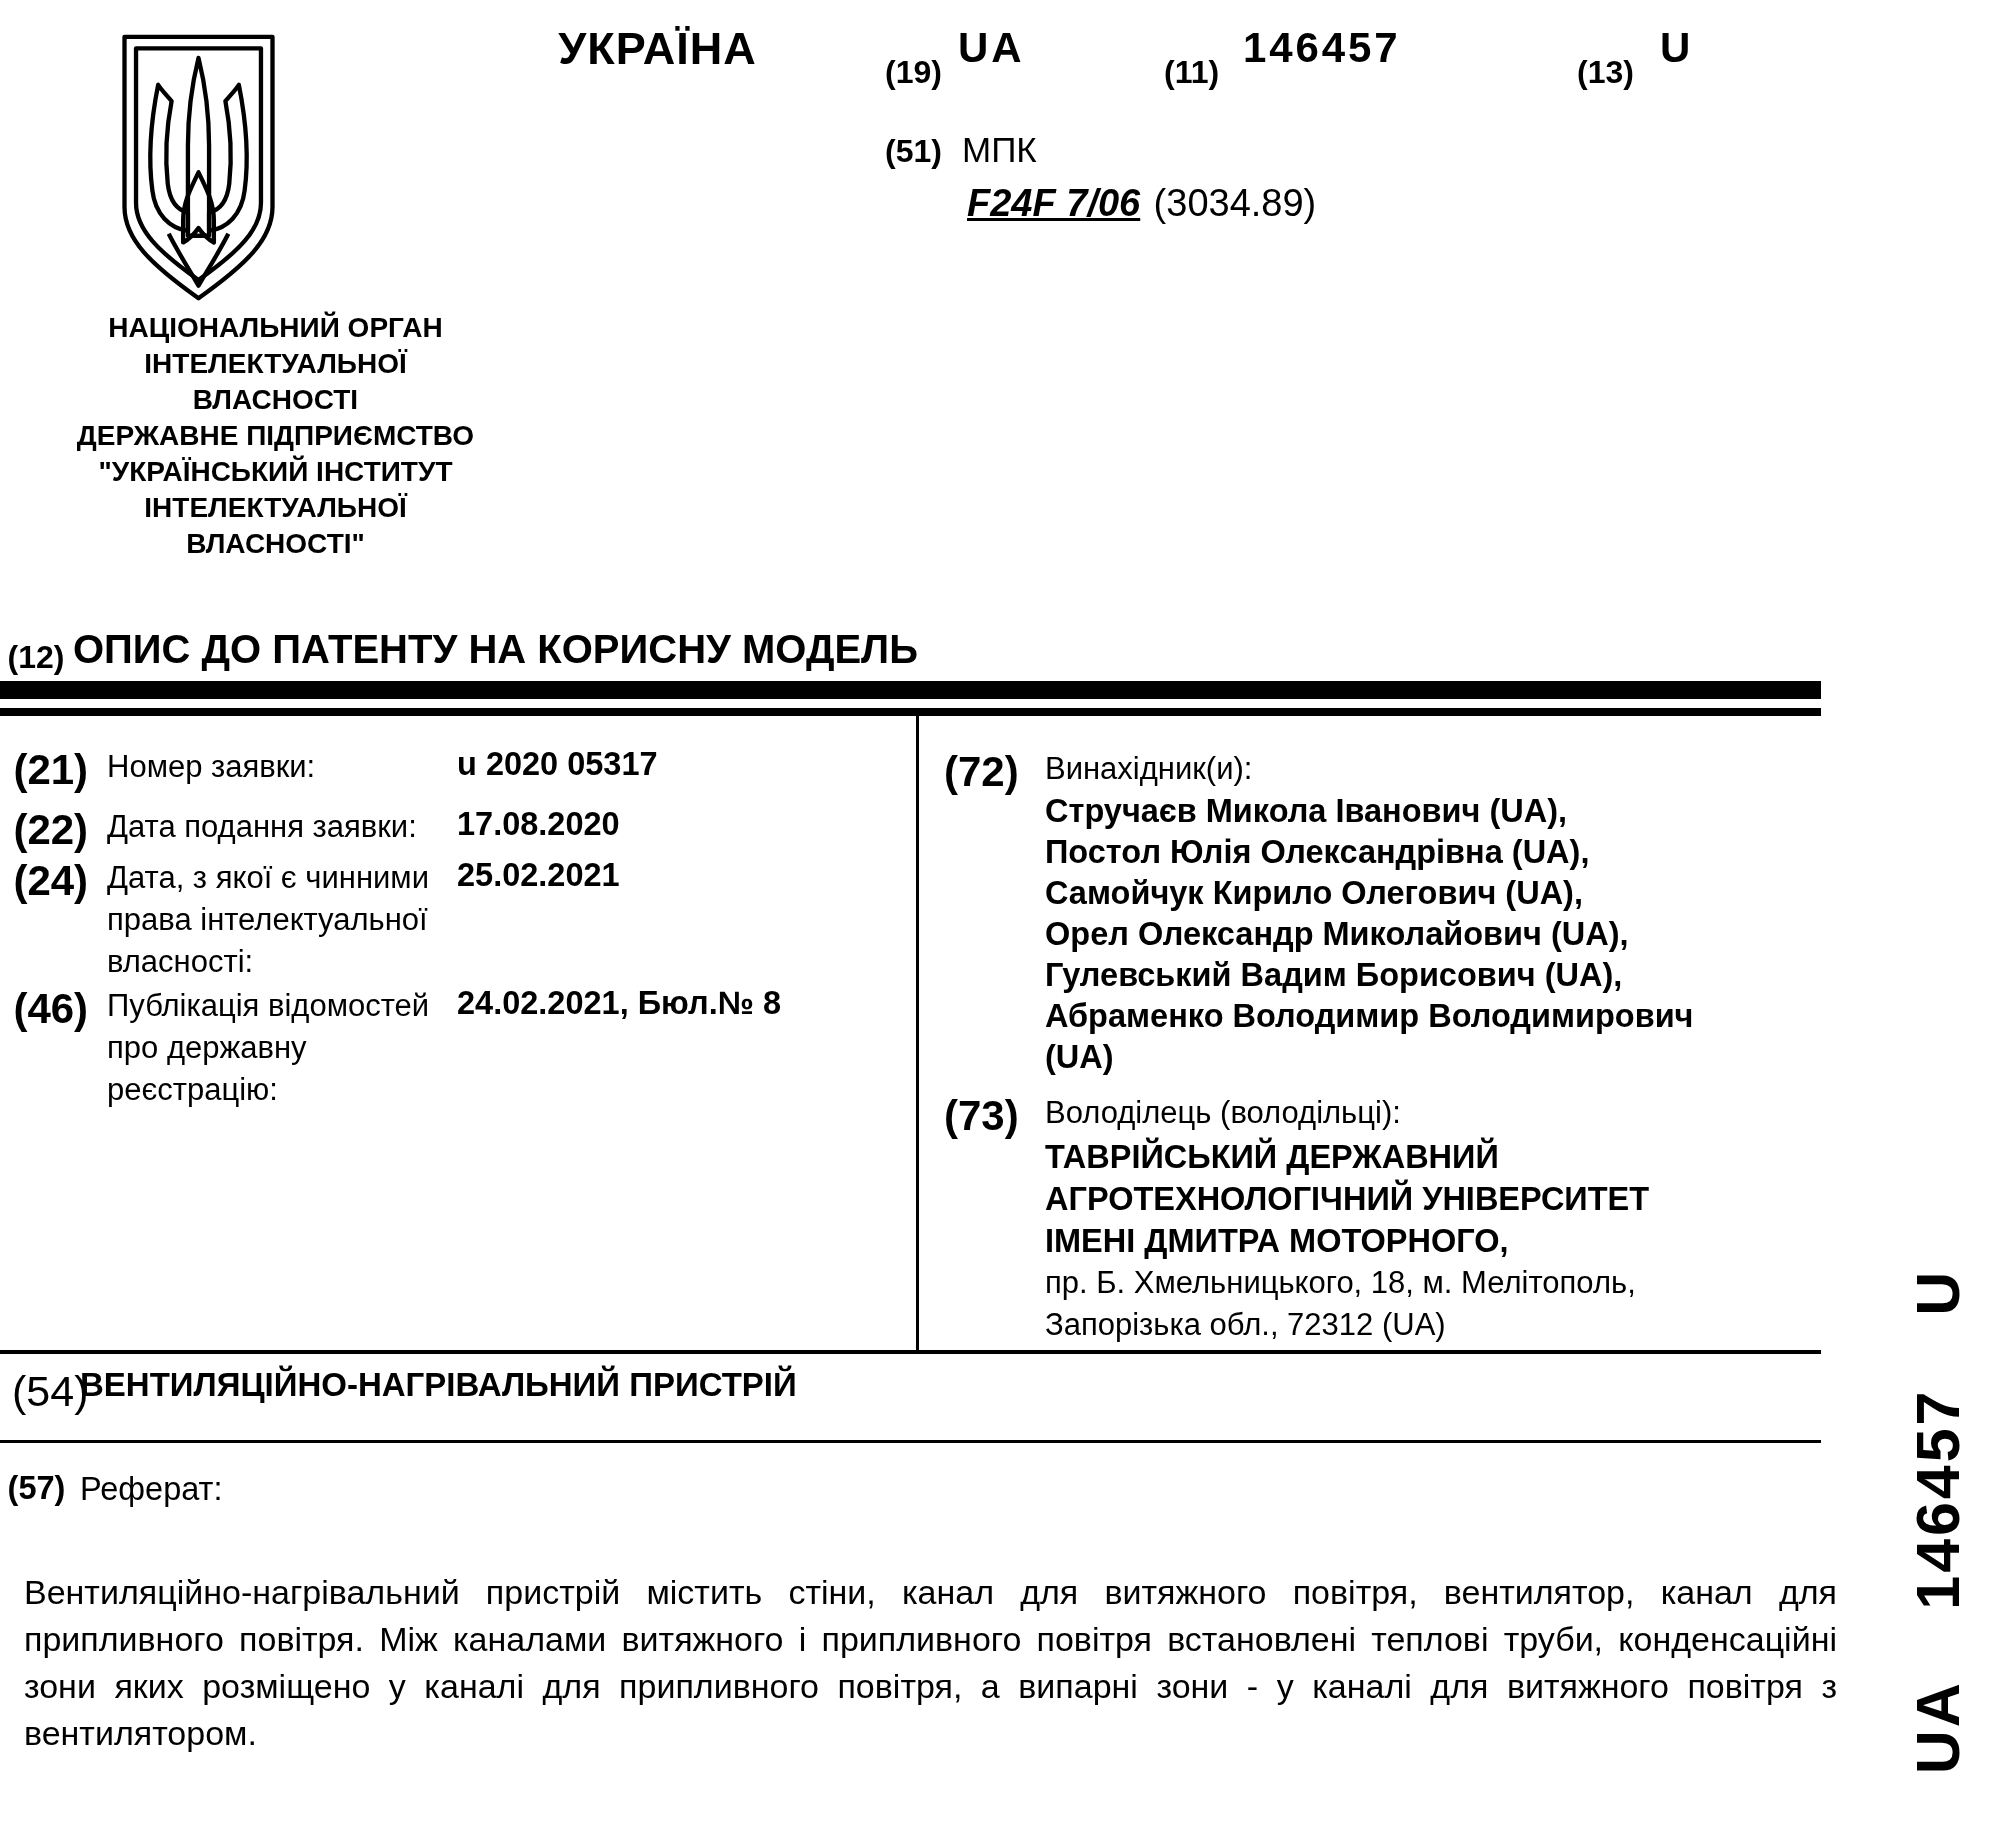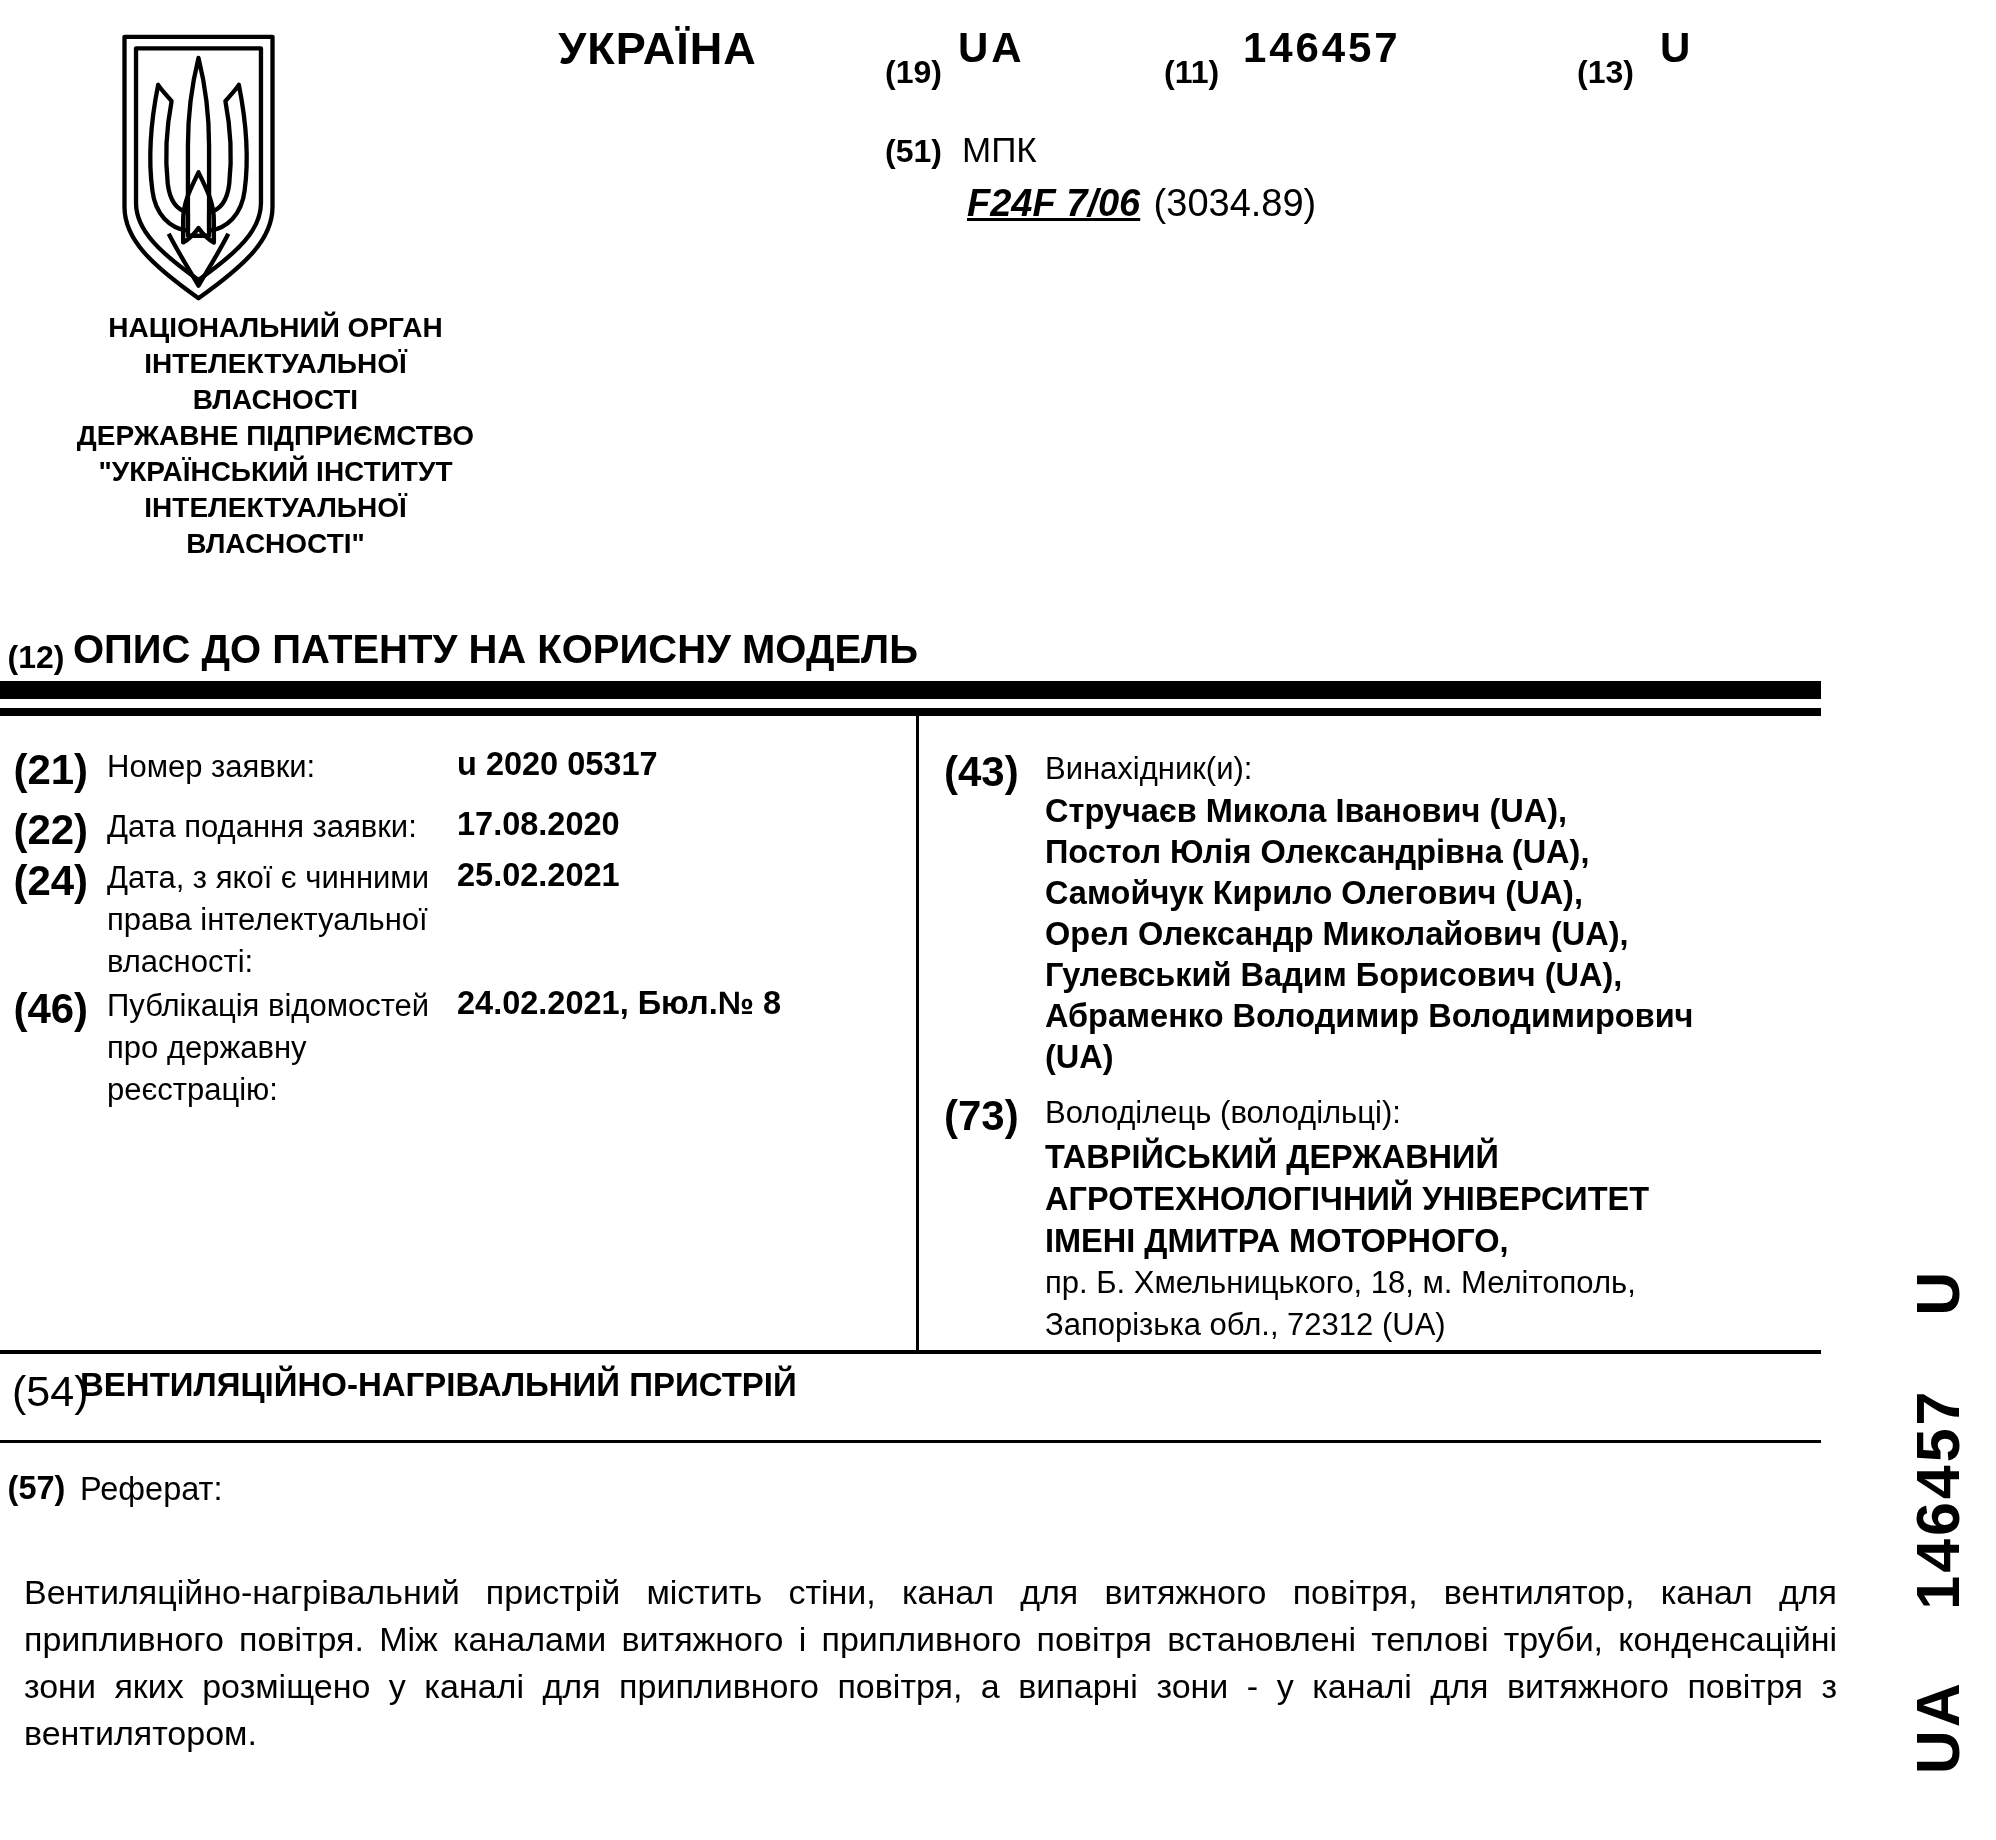--- a/index.html
+++ b/index.html
@@ -121,21 +121,21 @@
 права інтелектуальної
 власності:</span>
 <span class="abs colval lval y24">25.02.2021</span>
 
 <span class="abs colnum lnum y46">(46)</span>
 <span class="abs collabel llabel y46 pre">Публікація відомостей
 про державну
 реєстрацію:</span>
 <span class="abs colval lval y46">24.02.2021, Бюл.№ 8</span>
 
-<span class="abs colnum rnum y72">(43)</span>
+<span class="abs colnum rnum y72">(72)</span>
 <span class="abs collabel rtext y72">Винахідник(и):</span>
 <div class="abs rtext names pre">Стручаєв Микола Іванович (UA),
 Постол Юлія Олександрівна (UA),
 Самойчук Кирило Олегович (UA),
 Орел Олександр Миколайович (UA),
 Гулевський Вадим Борисович (UA),
 Абраменко Володимир Володимирович
 (UA)</div>
 
 <span class="abs colnum rnum y73">(73)</span>

